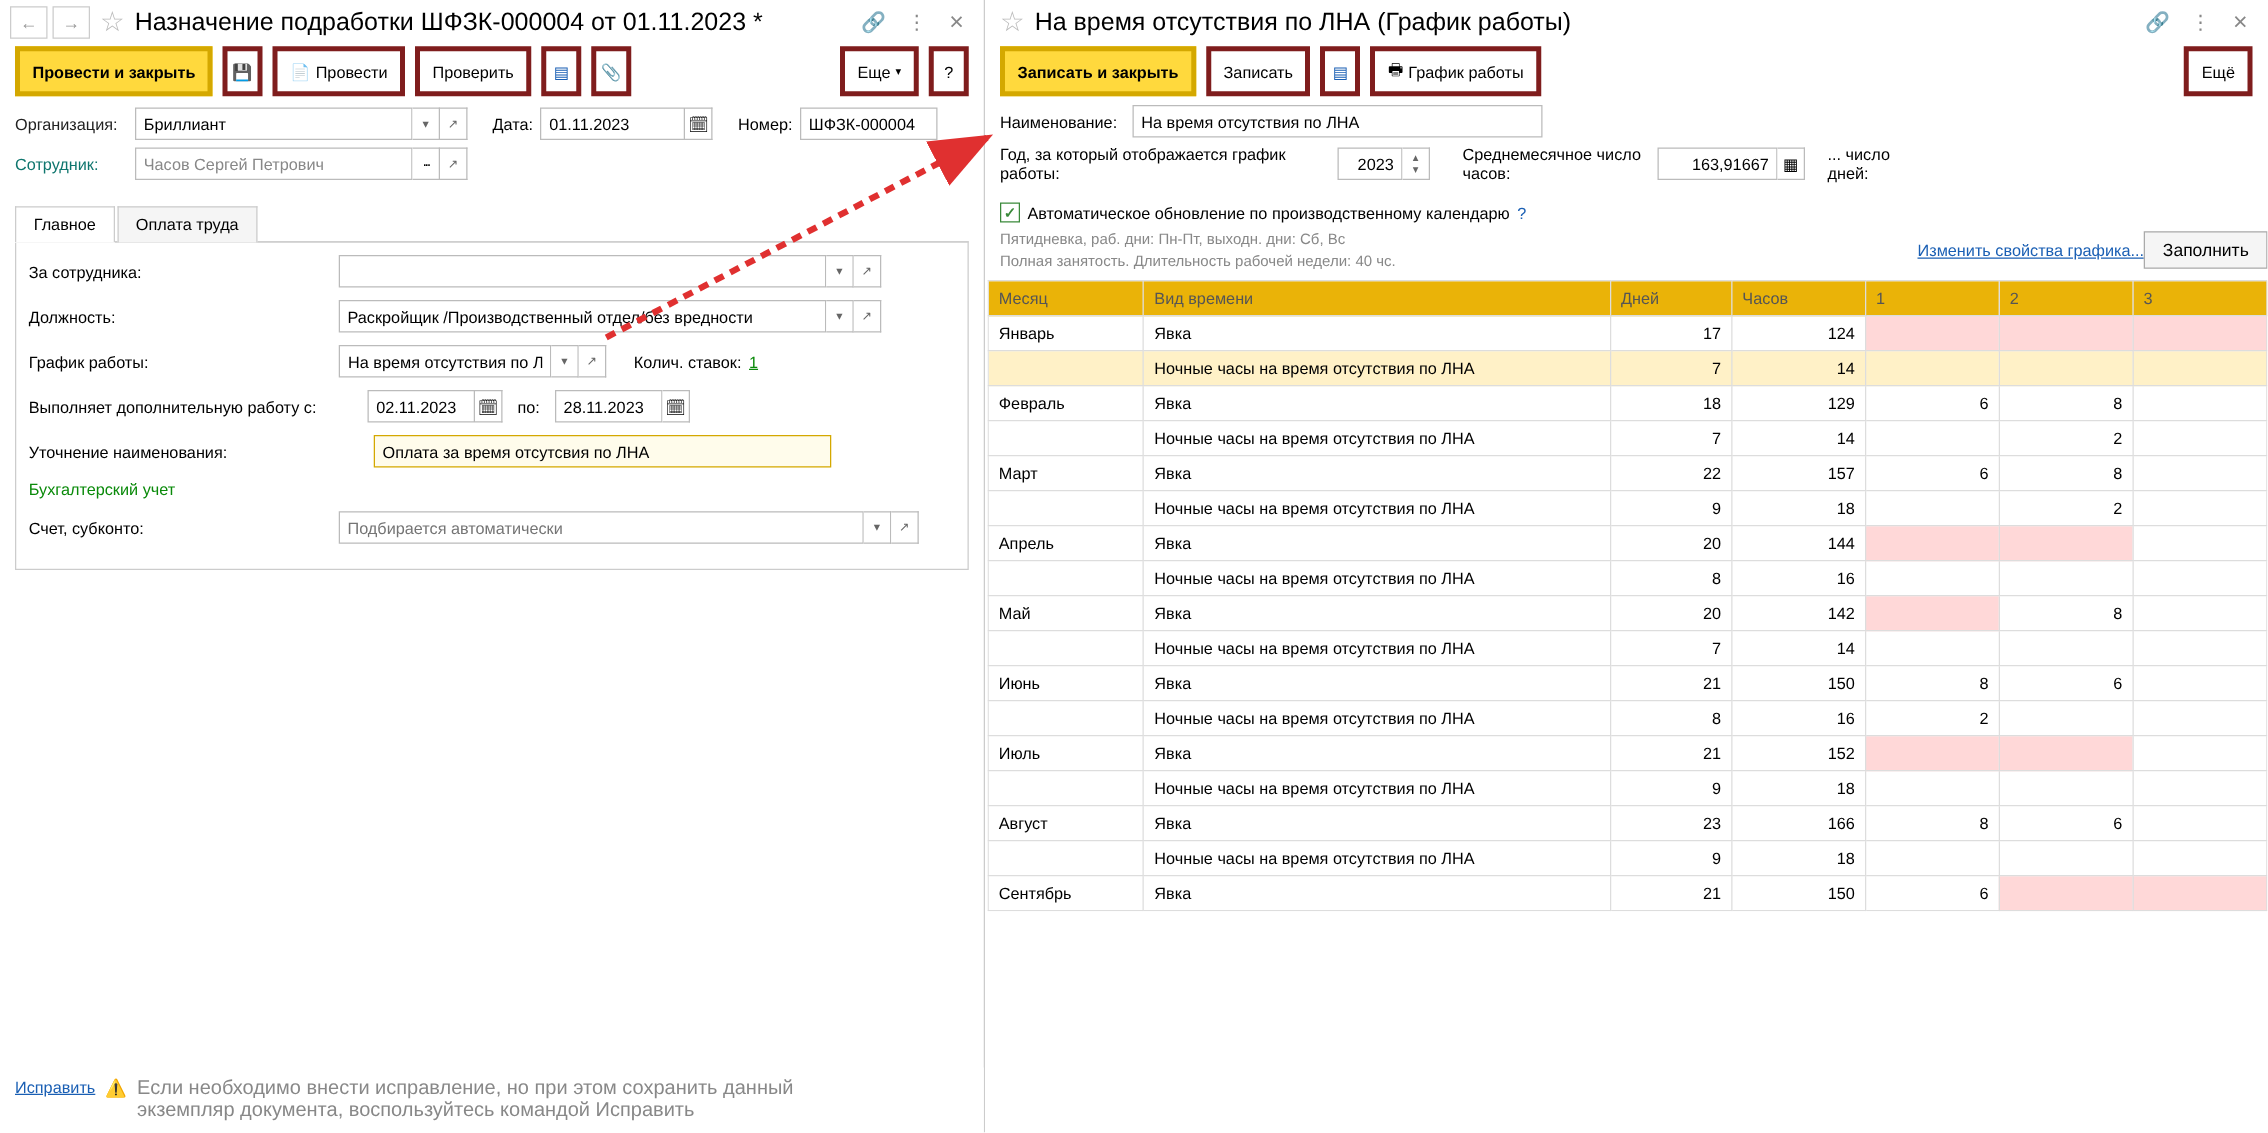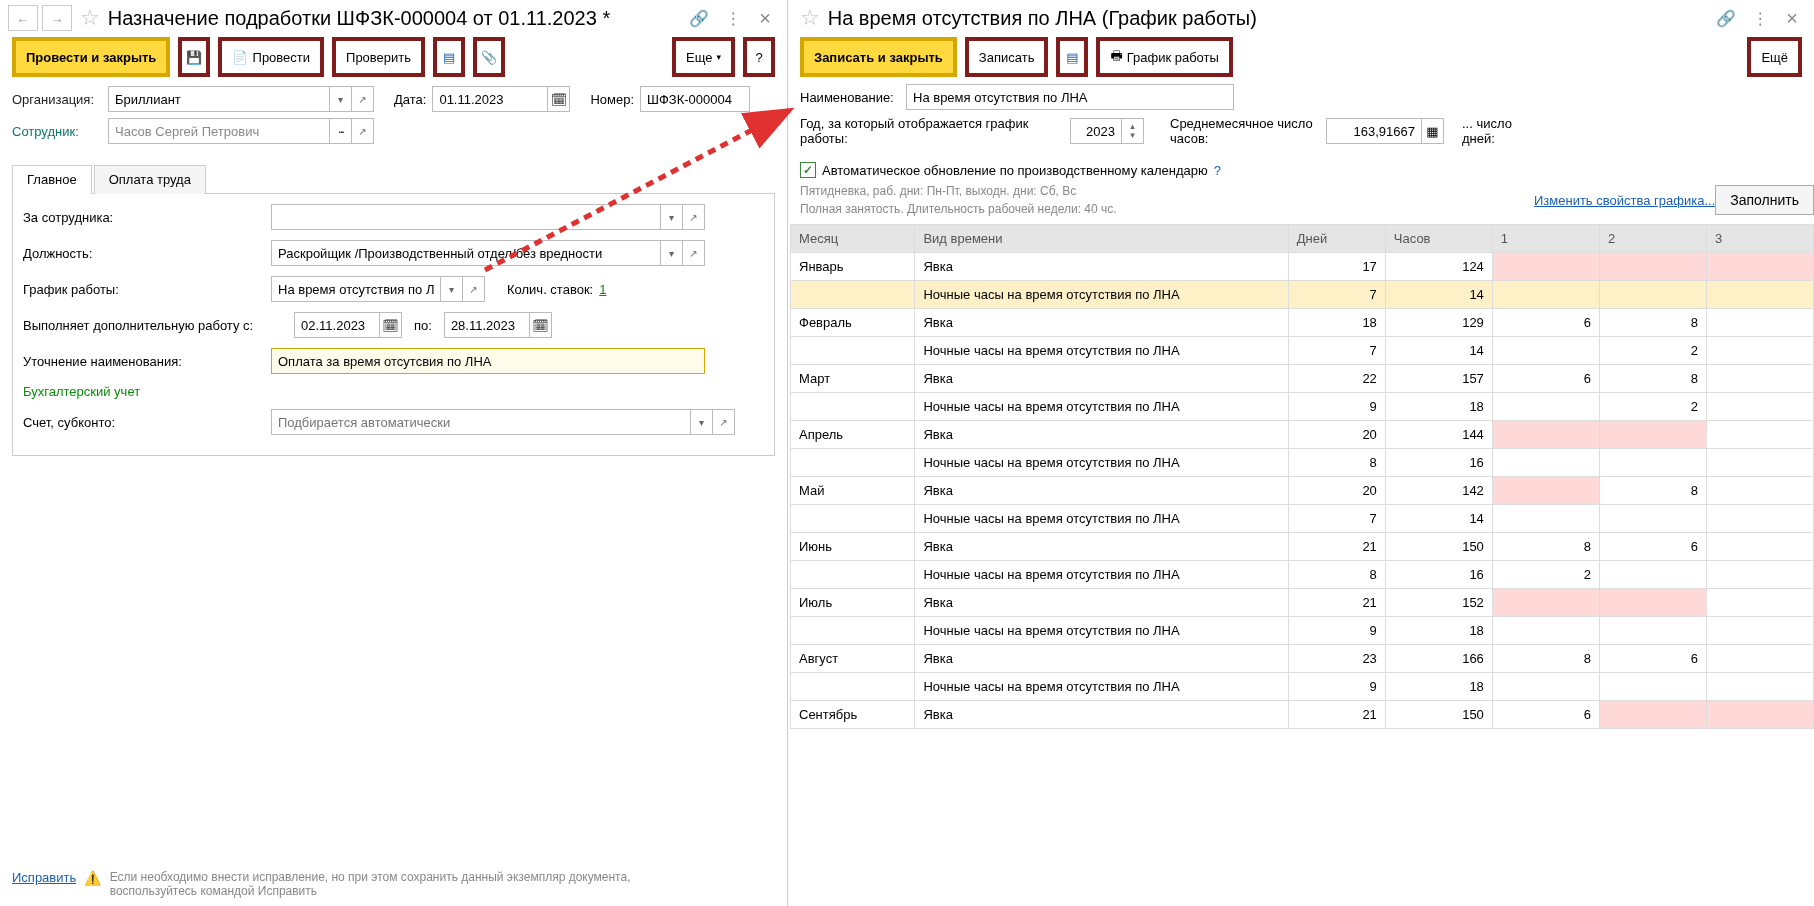--- a/index.html
+++ b/index.html
@@ -42,35 +42,35 @@
 .tab-content { border: 1px solid #ccc; margin: 0 12px; padding: 10px; }
 .tc-row { display: flex; align-items: center; margin-bottom: 10px; gap: 6px; }
 .tc-label { width: 242px; }
 .highlight input { border: 1px solid #d4a800 !important; background: #fffceb !important; }
 .green-label { color: #0a8a0a; }
 .link-underline { text-decoration: underline; color: #0a8a0a; cursor: pointer; }
 
 
 .footer { position: absolute; bottom: 0; left: 0; right: 0; padding: 8px 12px; display: flex; align-items: flex-start; gap: 8px; background: #fff; }
 .footer-link { color: #1a5fb4; text-decoration: underline; cursor: pointer; }
-.footer-text { color: #888; font-size: 12px; max-width: 600px; }
+.footer-text { color: #888; font-size: 16px; max-width: 600px; }
 
 
 .right-form { padding: 6px 12px; }
 .r-row { display: flex; align-items: center; margin-bottom: 6px; gap: 8px; }
 .r-label { white-space: normal; }
 .info-lines { color: #888; font-size: 12px; padding: 2px 12px; }
 .change-link { color: #1a5fb4; text-decoration: underline; cursor: pointer; margin-left: auto; }
 .fill-btn { height: 30px; padding: 0 14px; border: 1px solid #aaa; background: #f5f5f5; font-size: 14px; cursor: pointer; }
 
 
 .table-wrap { margin: 6px 0 0 2px; overflow: auto; }
 table { border-collapse: collapse; width: 100%; }
 th, td { border: 1px solid #ddd; padding: 5px 8px; text-align: left; font-size: 13px; height: 28px; white-space: nowrap; }
-th { background: #e5e5e5; font-weight: normal; color: #555; }
+th { background: #eab308; font-weight: normal; color: #555; }
 td.num { text-align: right; }
 tr.hl td { background: #fff1c7; }
 td.pink { background: #ffd8d8; }
 tr.month-start td { border-top: 1px solid #bbb; }
 
 .checkbox-row { display: flex; align-items: center; gap: 6px; padding: 4px 12px; }
 .checkbox { width: 16px; height: 16px; border: 1px solid #3a893a; background: #fff; display: flex; align-items: center; justify-content: center; color: #3a893a; font-size: 12px; font-weight: bold; }
 .q-icon { color: #1a5fb4; cursor: pointer; }
 
 
@@ -183,21 +183,21 @@
       </div>
       <div style="margin:0 6px">по:</div>
       <div class="input-group">
         <input style="width: 86px;" value="28.11.2023">
         <div class="cal">🗓</div>
       </div>
     </div>
     <div class="tc-row highlight">
       <div class="tc-label">Уточнение наименования:</div>
       <div class="input-group">
-        <input style="width: 434px;" value="Оплата за время отсутсвия по ЛНА">
+        <input style="width: 366px; margin-left: 28px;" value="Оплата за время отсутсвия по ЛНА">
       </div>
     </div>
     <div class="tc-row">
       <div class="green-label">Бухгалтерский учет</div>
     </div>
     <div class="tc-row">
       <div class="tc-label">Счет, субконто:</div>
       <div class="input-group">
         <input style="width: 420px; color: #0369a1;" placeholder="Подбирается автоматически">
         <div class="dd">▾</div>

